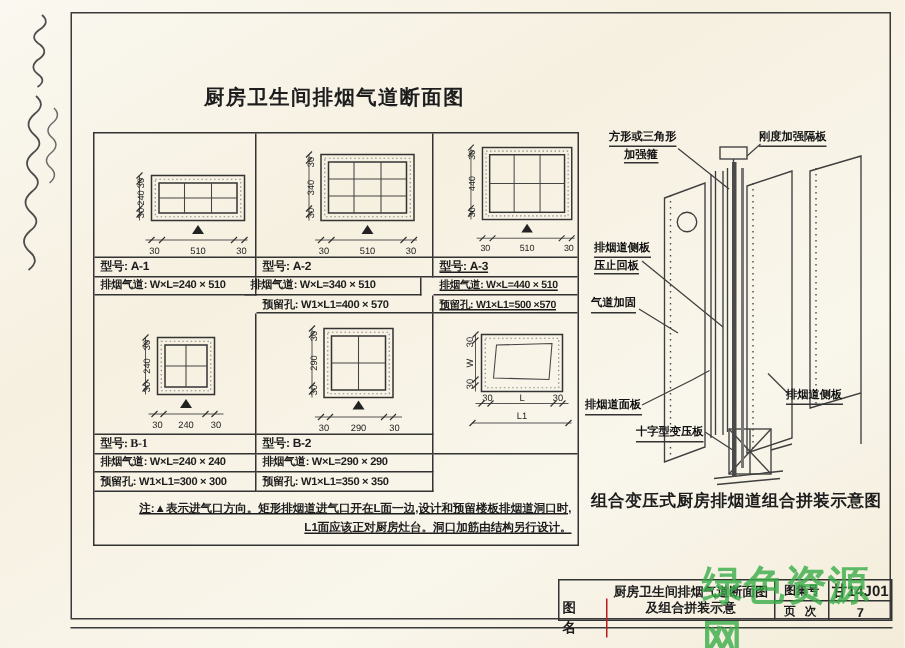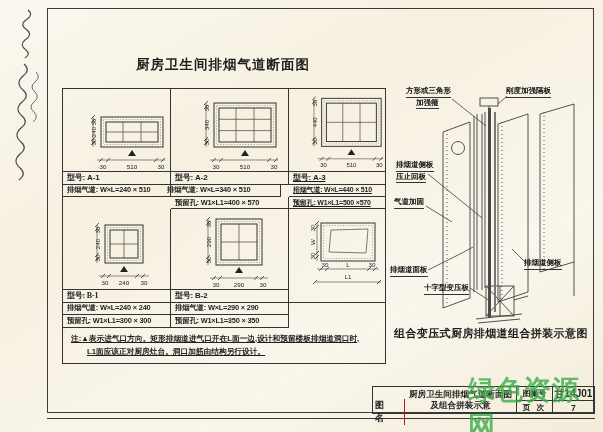--- a/index.html
+++ b/index.html
@@ -14,21 +14,21 @@
   .main-title{position:absolute;left:62px;top:56px;width:322px;text-align:center;font-size:13.5px;font-weight:bold;letter-spacing:1px;}
   
   .spec{position:absolute;left:62px;top:88px;width:322px;height:274px;border:1.3px solid #333;box-sizing:content-box;}
   .cell{position:absolute;box-sizing:border-box;border-right:1px solid #333;border-bottom:1px solid #333;overflow:hidden;}
   .cell.last-col{border-right:none;text-decoration:underline;}
   .cell.last-row{border-bottom:none;}
   .lbl{display:flex;align-items:center;padding-left:4px;font-size:7.4px;font-weight:600;letter-spacing:-0.2px;white-space:nowrap;}
   .lbl.model{font-size:8px;}
   .diagcell{display:flex;align-items:center;justify-content:center;}
   .legendcell{font-size:8px;font-weight:600;line-height:11.5px;padding:2px 2px 0 5px;}
-  .notecell{font-size:7.7px;font-weight:600;line-height:13px;padding:4px 4px 0 8px;}
+  .notecell{font-size:7.7px;font-weight:600;line-height:13px;padding:4px 4px 0 8px;text-align:right;}
   .notecell .l2{padding-left:16px;}
   svg{display:block;}
   svg text{font-family:"Liberation Sans","DejaVu Sans",sans-serif;font-size:6.2px;fill:#222;}
   .s{fill:none;stroke:#333;stroke-width:1;}
   .thin{fill:none;stroke:#444;stroke-width:.7;}
   .dot{fill:none;stroke:#8a8a8a;stroke-width:.8;stroke-dasharray:1 1.8;}
   .dim{stroke:#444;stroke-width:.6;}
   .tk{fill:none;stroke:#333;stroke-width:.8;}
   
   .asm-label{position:absolute;font-size:7.5px;font-weight:600;color:#111;line-height:10px;white-space:nowrap;}

